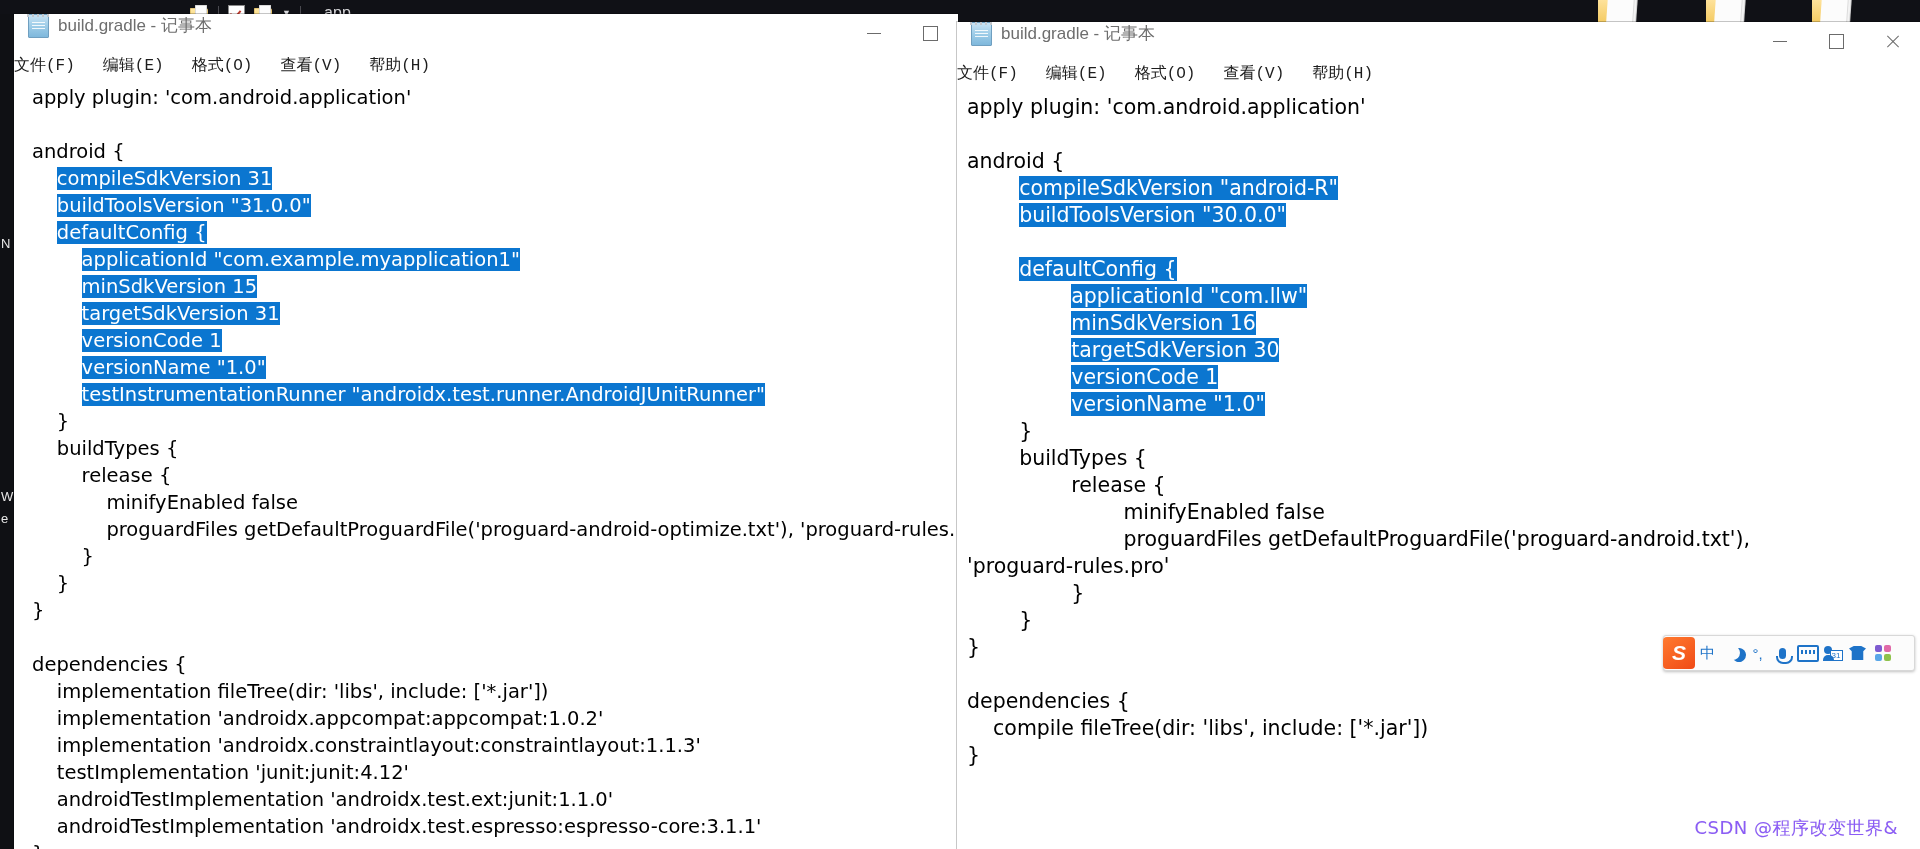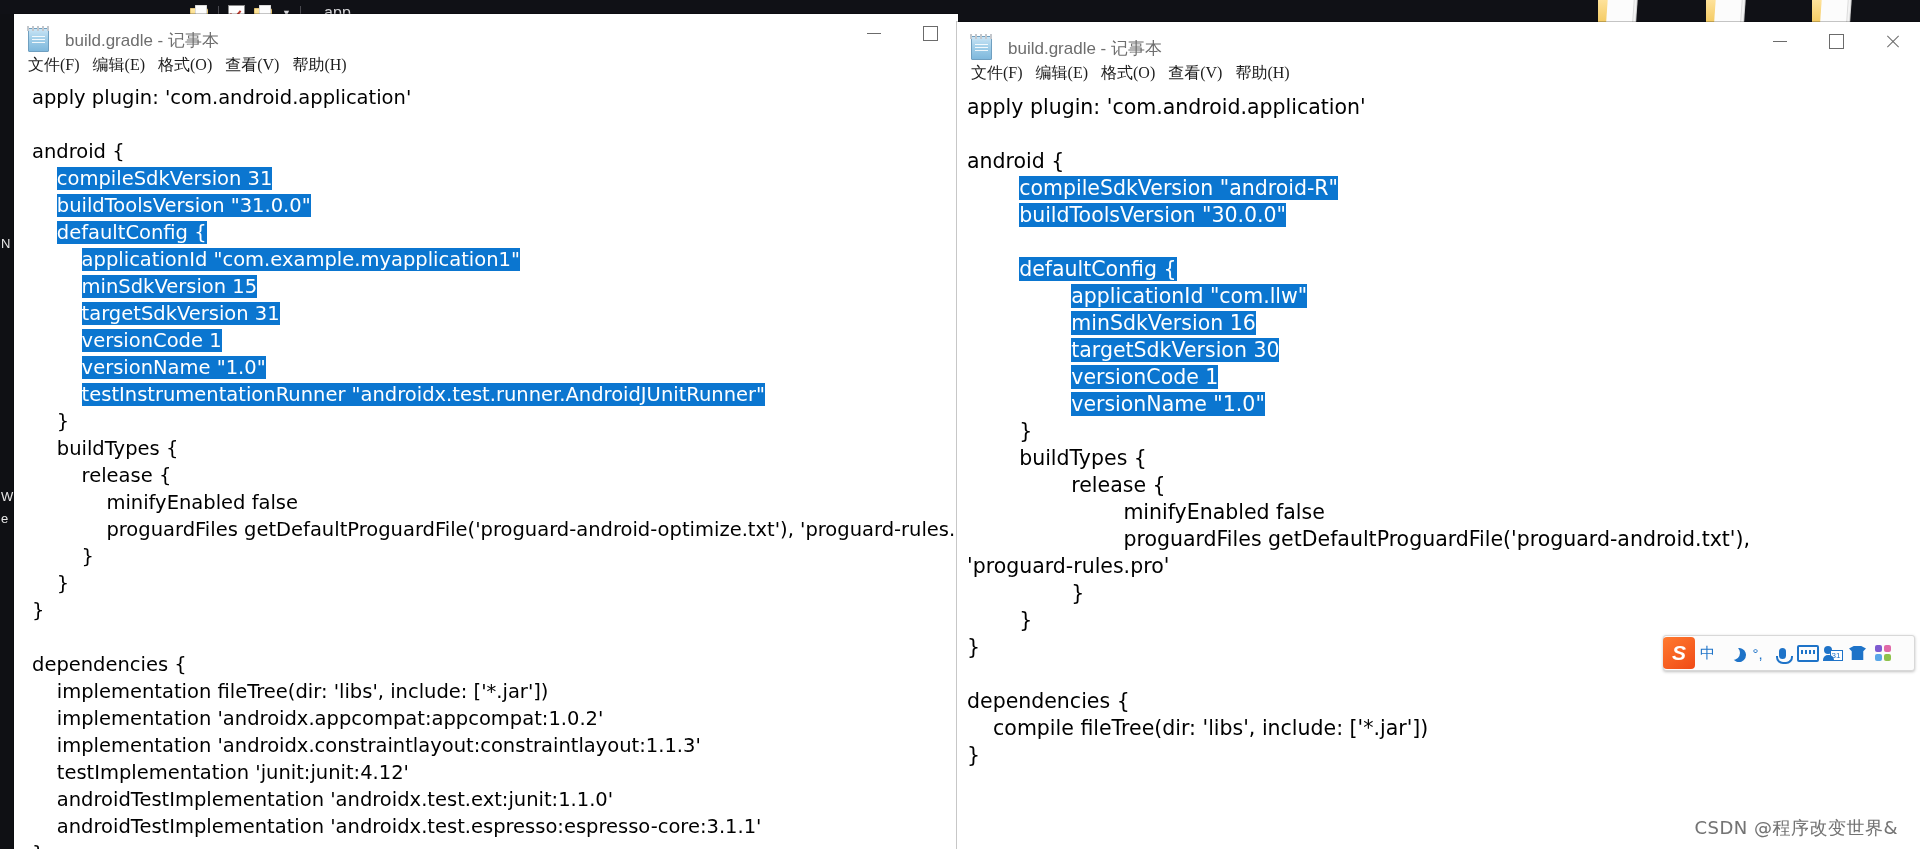--- a/index.html
+++ b/index.html
@@ -74,22 +74,22 @@
     box-shadow:1px 0 0 #dcdcdc, 3px 0 0 #f3f3f3, 4px 0 0 #d0d0d0;
   }
 
   
   .np{
     position:absolute;background:#fff;
     box-shadow:0 0 0 1px rgba(0,0,0,.22);
     overflow:hidden;
   }
   .np-title{
-    height:38px;display:flex;align-items:flex-end;
-    background:#fff;position:relative;gap:7px;
+    height:38px;display:flex;align-items:flex-start;
+    background:#fff;position:relative;
   }
   .np-icon{
     width:19px;height:22px;margin-left:14px;position:relative;flex:none;
     background:linear-gradient(180deg,#c9e4f5 0%,#9fcde8 48%,#7fb8dc 100%);
     border:1px solid #6f9fc0;border-radius:1px;
   }
   .np-icon::before{
     content:"";position:absolute;left:-2px;top:-3px;width:22px;height:5px;
     background:repeating-linear-gradient(90deg,#c3c7cc 0 2px,transparent 2px 5px);
   }
@@ -109,24 +109,24 @@
   .gl-min{width:14px;height:1px;background:#6b6b6b;display:block;}
   .gl-max{width:13px;height:13px;border:1px solid #6b6b6b;display:block;}
   .gl-close{position:relative;width:15px;height:15px;display:block;}
   .gl-close::before,.gl-close::after{
     content:"";position:absolute;left:0;top:7px;width:16px;height:1px;background:#6b6b6b;
   }
   .gl-close::before{transform:rotate(45deg);}
   .gl-close::after{transform:rotate(-45deg);}
 
   .np-menu{
-    height:26px;display:flex;align-items:center;gap:13px;
-    padding-left:14px;background:#fff;
+    height:26px;display:flex;align-items:center;gap:28px;
+    background:#fff;
     font-size:16px;color:#1d1d1d;
-    font-family:Liberation Serif, serif;
+    font-family:Liberation Mono, monospace;
     white-space:nowrap;
   }
   .np-menu span{cursor:default;}
 
   .np-body{
     position:relative;background:#fff;overflow:hidden;
     font-family:"DejaVu Sans","Liberation Sans",sans-serif;
   }
   .code{
     position:absolute;left:0;top:0;right:0;
@@ -211,21 +211,21 @@
     border-radius:5px 5px 0 0;background:#1e73c8;
   }
   .ime-user u{
     position:absolute;right:-1px;bottom:0;border:1px solid #1e73c8;
     padding:0 1px;font-size:8px;line-height:9px;text-decoration:none;background:#fff;
   }
 
   
   #wm{
     position:absolute;right:22px;bottom:9px;
-    color:#737373;font-size:18px;
+    color:#8b5cf6;font-size:18px;
     font-family:"DejaVu Sans","Liberation Sans",sans-serif;
     letter-spacing:.5px;
     text-shadow:0 0 1px rgba(0,0,0,.08);
   }
 </style>
 </head>
 <body>
 
 <div id="desktop"></div>
 

